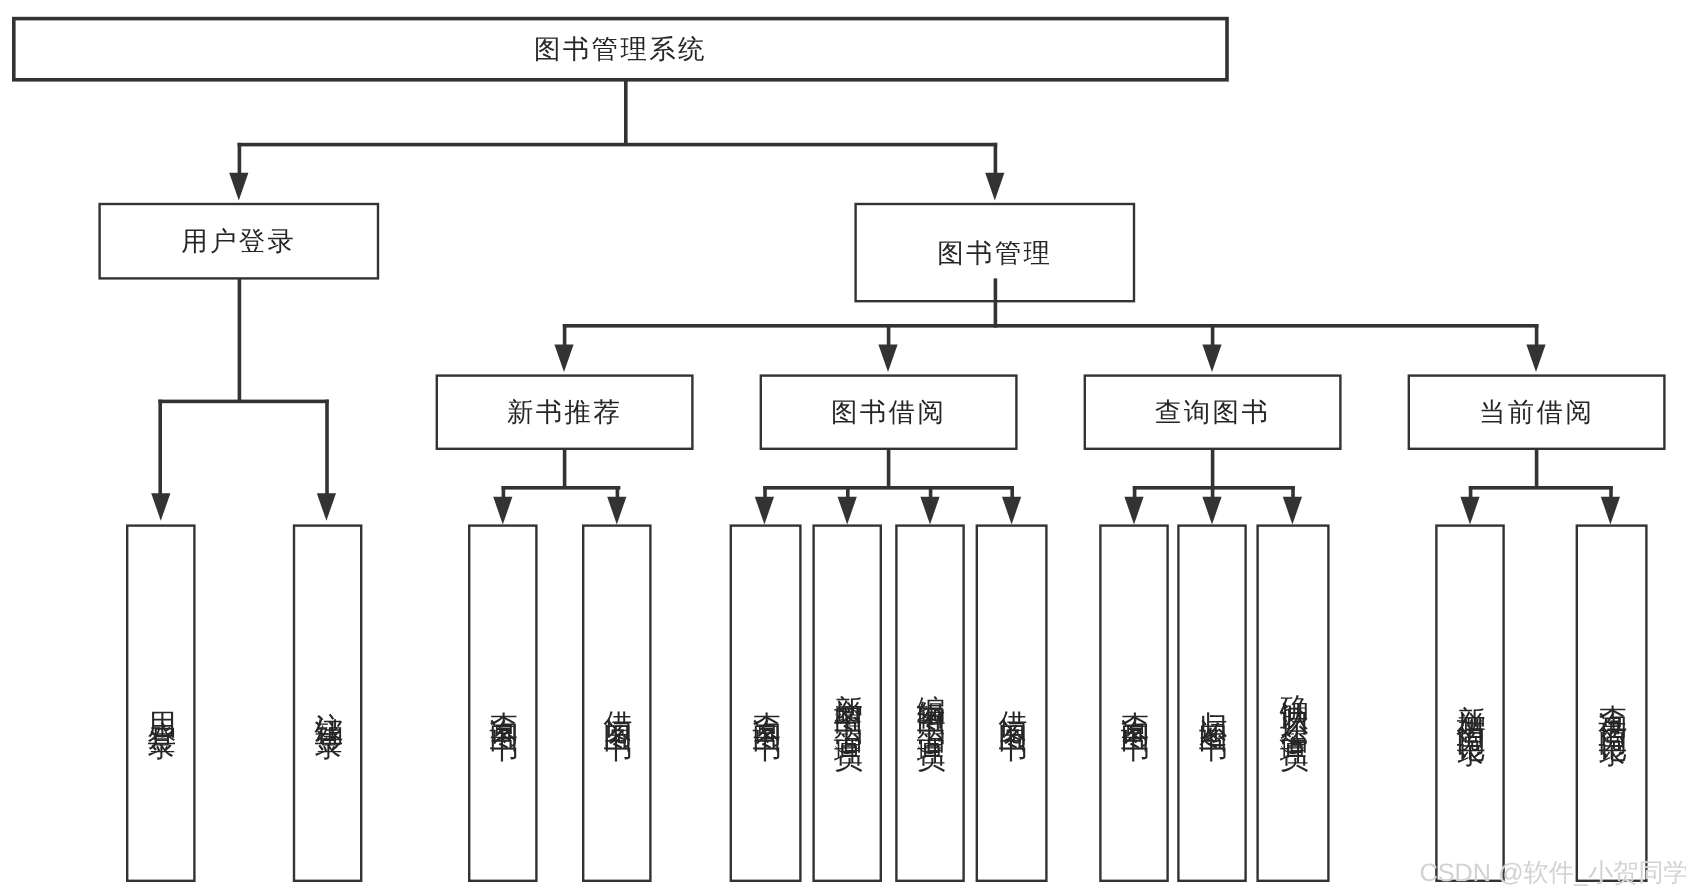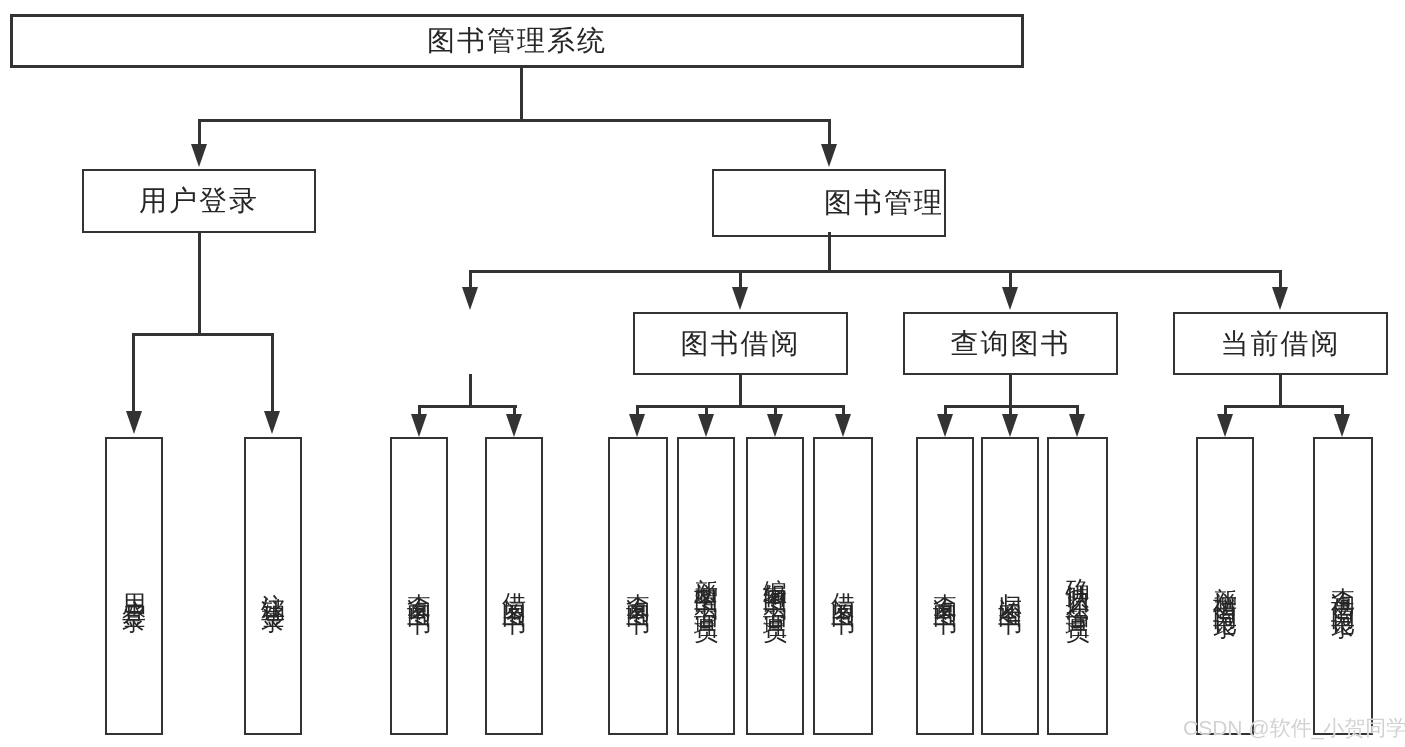--- a/index.html
+++ b/index.html
@@ -11,21 +11,21 @@
   html,body{margin:0;padding:0;background:var(--background);}
   #canvas{
     position:relative;width:1405px;height:747px;background:var(--background);
     overflow:hidden;font-family:"Liberation Sans","DejaVu Sans",sans-serif;color:var(--text);
   }
   .box{
     position:absolute;border:2px solid var(--line);background:#ffffff;
     display:flex;align-items:center;justify-content:center;box-sizing:border-box;
   }
   .root{border-width:3px;}
-  .hlabel{font-size:28px;letter-spacing:2px;white-space:nowrap;}
+  .hlabel{font-size:22px;letter-spacing:2px;white-space:nowrap;}
   .leaf{width:58px;top:437px;height:298px;}
   .vtext{
     writing-mode:vertical-rl;text-orientation:mixed;
     font-size:24px;line-height:1;letter-spacing:6px;white-space:nowrap;
   }
   .hl{position:absolute;height:3px;background:var(--line);}
   .vl{position:absolute;width:3px;background:var(--line);}
   .arrow{
     position:absolute;width:0;height:0;
     border-left:8px solid transparent;border-right:8px solid transparent;
@@ -41,24 +41,27 @@
 
 <div id="canvas">
 
   <div class="box root" style="left:10px;top:14px;width:1014px;height:54px;">
     <span class="hlabel">图书管理系统</span>
   </div>
 
   <div class="box" style="left:82px;top:169px;width:234px;height:64px;">
     <span class="hlabel">用户登录</span>
   </div>
-  <div class="box" style="left:712px;top:169px;width:234px;height:68px;justify-content:flex-end;">
+  <div class="box" style="left:712px;top:169px;width:234px;height:83px;">
     <span class="hlabel">图书管理</span>
   </div>
 
+  <div class="box" style="left:363px;top:312px;width:215px;height:63px;">
+    <span class="hlabel">新书推荐</span>
+  </div>
   <div class="box" style="left:633px;top:312px;width:215px;height:63px;justify-content:center;">
     <span class="hlabel">图书借阅</span>
   </div>
   <div class="box" style="left:903px;top:312px;width:215px;height:63px;">
     <span class="hlabel">查询图书</span>
   </div>
   <div class="box" style="left:1173px;top:312px;width:215px;height:63px;">
     <span class="hlabel">当前借阅</span>
   </div>
 

